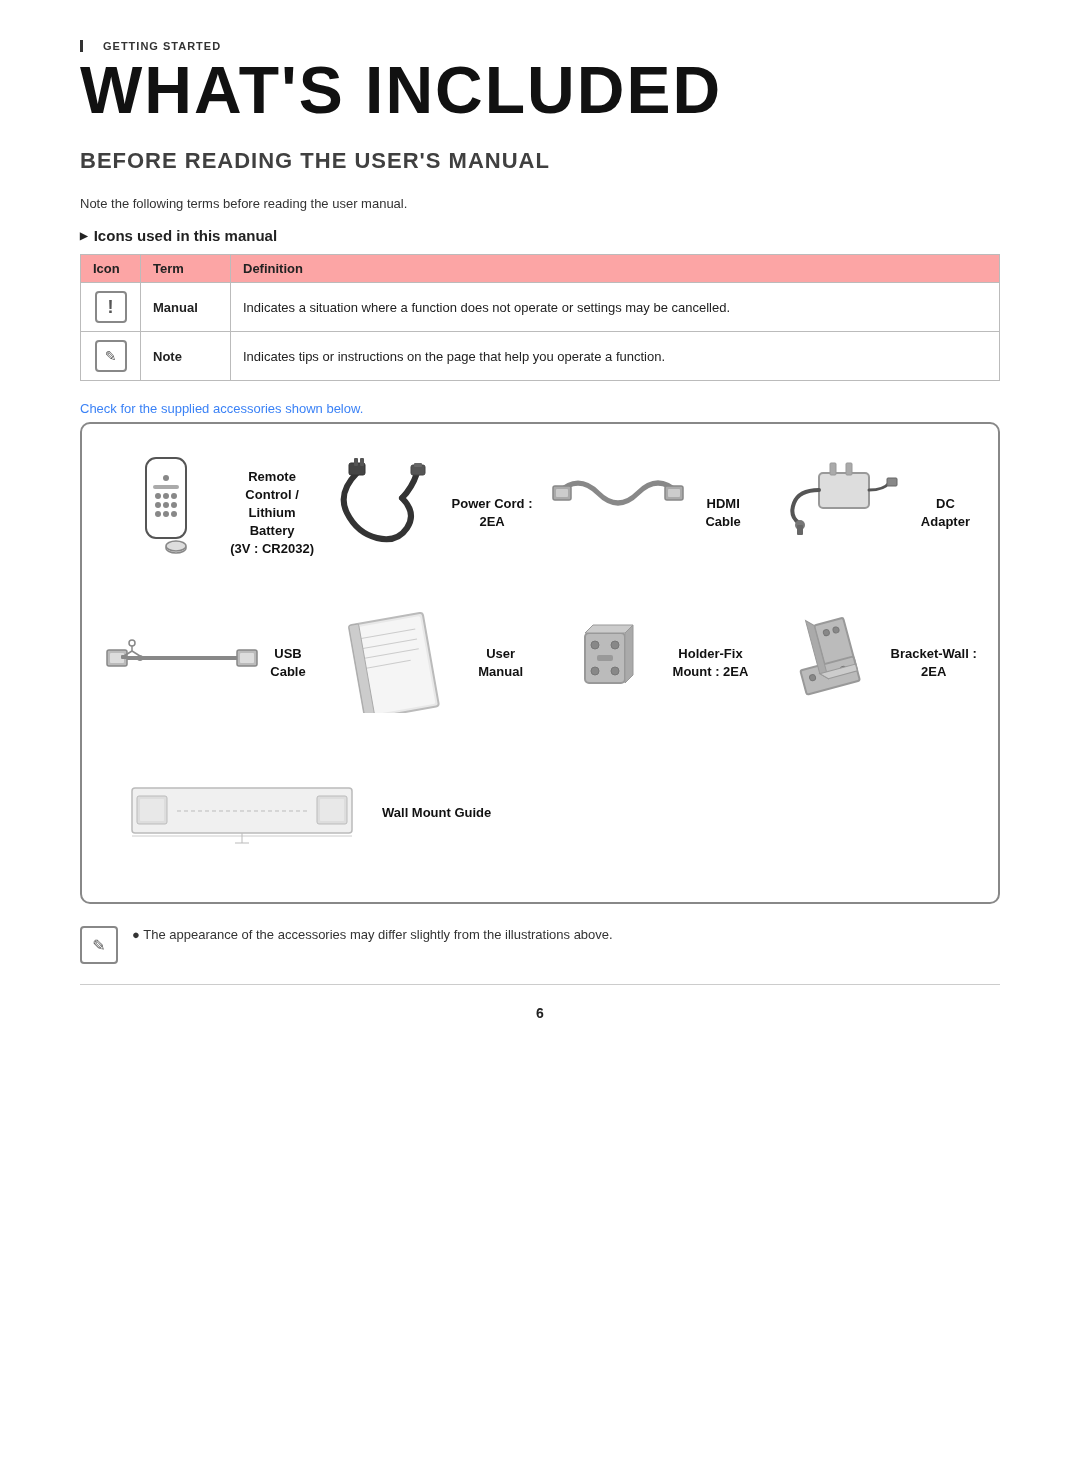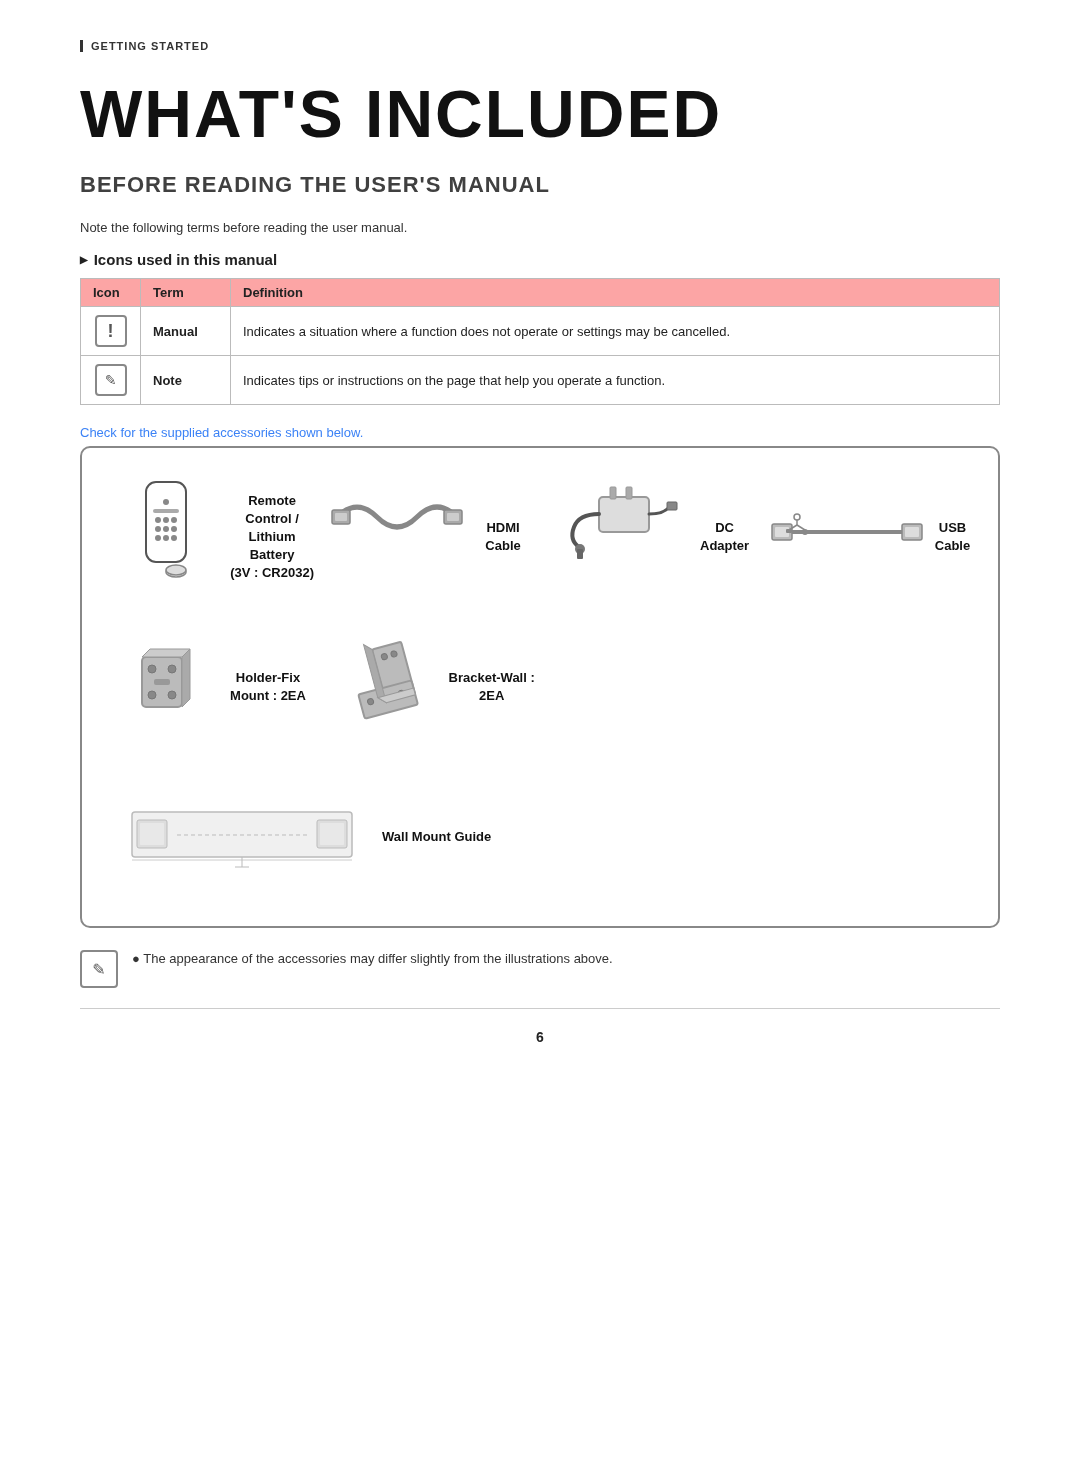--- a/index.html
+++ b/index.html
@@ -11,22 +11,22 @@
       padding: 40px 80px;
       color: #222;
     }
 
     .section-label {
       font-size: 11px;
       font-weight: bold;
       letter-spacing: 1px;
       color: #333;
       border-left: 3px solid #333;
-      padding-left: 8px;
-      margin-bottom: 24px;
+      padding-left: 20px;
+      margin-bottom: 0;
       text-transform: uppercase;
     }
 
     .page-title {
       font-size: 66px;
       font-weight: 900;
       letter-spacing: 2px;
       margin-bottom: 20px;
       color: #111;
     }
@@ -260,20 +260,37 @@
           <circle cx="55" cy="61" r="3" fill="#888"></circle>
           <circle cx="63" cy="61" r="3" fill="#888"></circle>
 
           <ellipse cx="65" cy="95" rx="10" ry="5" fill="none" stroke="#888" stroke-width="1.5"></ellipse>
           <ellipse cx="65" cy="93" rx="10" ry="5" fill="#ddd" stroke="#888" stroke-width="1.5"></ellipse>
         </svg>
       </div>
       <div class="accessory-label">Remote Control /<br>Lithium Battery<br>(3V : CR2032)</div>
     </div>
 
+    <div class="accessory-item">
+      <div class="accessory-image">
+        <svg width="120" height="110" viewBox="0 0 120 110">
+
+          <path d="M30,20 Q10,40 20,60 Q30,80 50,85 Q70,90 80,75 Q90,60 75,45" fill="none" stroke="#333" stroke-width="6" stroke-linecap="round"></path>
+          <path d="M75,45 Q85,35 90,20" fill="none" stroke="#333" stroke-width="6" stroke-linecap="round"></path>
+
+          <rect x="22" y="10" width="16" height="12" rx="2" fill="#444" stroke="#333" stroke-width="1"></rect>
+          <rect x="27" y="5" width="4" height="8" rx="1" fill="#555"></rect>
+          <rect x="33" y="5" width="4" height="8" rx="1" fill="#555"></rect>
+
+          <rect x="84" y="12" width="14" height="10" rx="2" fill="#555" stroke="#444" stroke-width="1"></rect>
+          <rect x="87" y="10" width="8" height="4" rx="1" fill="#666"></rect>
+        </svg>
+      </div>
+      <div class="accessory-label">Power Cord : 2EA</div>
+    </div>
 
     <div class="accessory-item">
       <div class="accessory-image">
         <svg width="140" height="110" viewBox="0 0 140 110">
 
           <path d="M10,40 Q30,20 50,40 Q70,60 90,40 Q110,20 130,40" fill="none" stroke="#888" stroke-width="5" stroke-linecap="round"></path>
 
           <rect x="5" y="33" width="18" height="14" rx="2" fill="#aaa" stroke="#888" stroke-width="1.5"></rect>
           <rect x="8" y="36" width="12" height="8" rx="1" fill="#ccc"></rect>
 
@@ -321,20 +338,39 @@
           <line x1="30" y1="28" x2="30" y2="33" stroke="#888" stroke-width="1.5"></line>
           <line x1="30" y1="33" x2="22" y2="38" stroke="#888" stroke-width="1.5"></line>
           <line x1="30" y1="33" x2="38" y2="38" stroke="#888" stroke-width="1.5"></line>
           <rect x="19" y="37" width="6" height="4" rx="1" fill="#888"></rect>
           <circle cx="38" cy="40" r="3" fill="#888"></circle>
         </svg>
       </div>
       <div class="accessory-label">USB Cable</div>
     </div>
 
+    <div class="accessory-item">
+      <div class="accessory-image">
+        <svg width="120" height="110" viewBox="0 0 120 110">
+
+          <g transform="rotate(-10 60 55)">
+            <rect x="20" y="15" width="75" height="95" rx="3" fill="#e8e8e8" stroke="#bbb" stroke-width="2"></rect>
+
+            <rect x="23" y="18" width="69" height="89" rx="2" fill="#f5f5f5"></rect>
+            <line x1="30" y1="30" x2="85" y2="30" stroke="#ccc" stroke-width="1"></line>
+            <line x1="30" y1="40" x2="85" y2="40" stroke="#ccc" stroke-width="1"></line>
+            <line x1="30" y1="50" x2="85" y2="50" stroke="#ccc" stroke-width="1"></line>
+            <line x1="30" y1="60" x2="75" y2="60" stroke="#ccc" stroke-width="1"></line>
+
+            <rect x="20" y="15" width="10" height="95" rx="2" fill="#ccc" stroke="#aaa" stroke-width="1"></rect>
+          </g>
+        </svg>
+      </div>
+      <div class="accessory-label">User Manual</div>
+    </div>
 
     <div class="accessory-item">
       <div class="accessory-image">
         <svg width="120" height="110" viewBox="0 0 120 110">
 
           <rect x="40" y="30" width="40" height="50" rx="4" fill="#bbb" stroke="#999" stroke-width="2"></rect>
 
           <circle cx="50" cy="42" r="4" fill="#888" stroke="#777" stroke-width="1"></circle>
           <circle cx="70" cy="42" r="4" fill="#888" stroke="#777" stroke-width="1"></circle>
           <circle cx="50" cy="68" r="4" fill="#888" stroke="#777" stroke-width="1"></circle>

